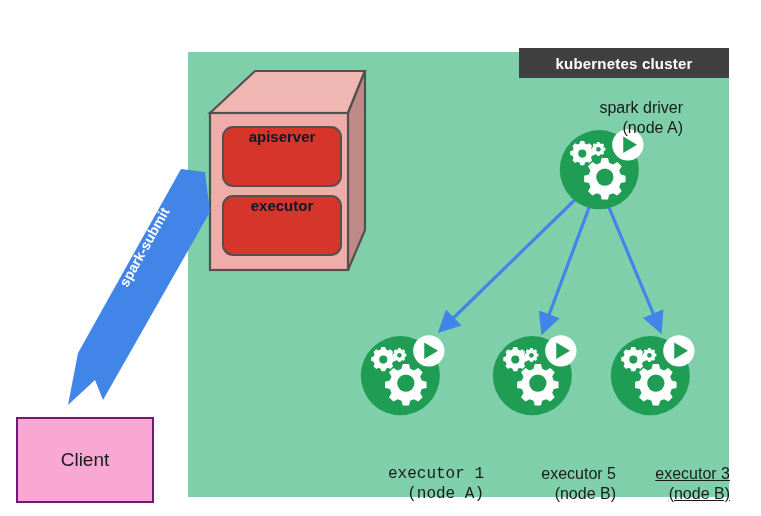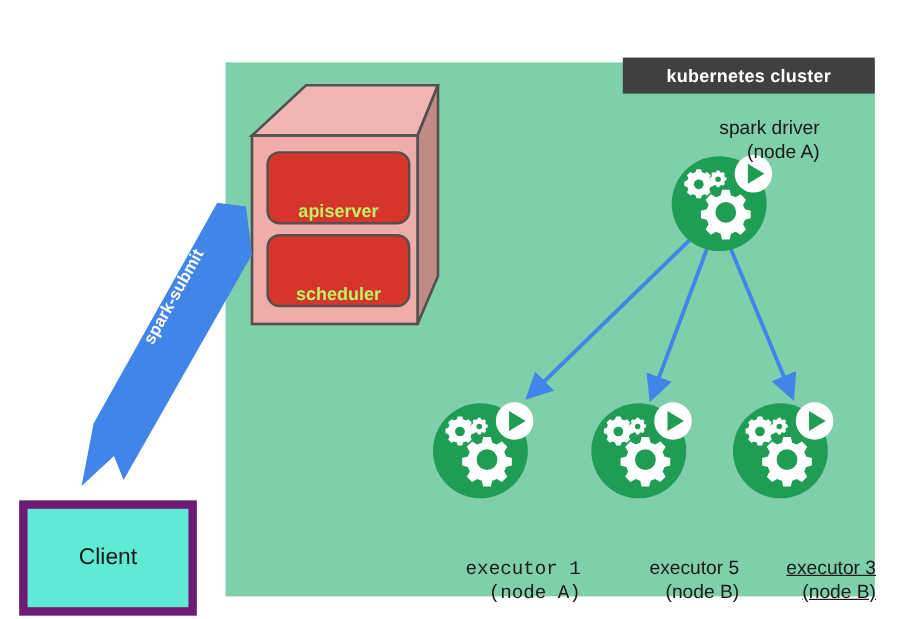--- a/index.html
+++ b/index.html
@@ -51,22 +51,22 @@
     margin-top: 39px;
   }
 
   
   .client-box {
     position: absolute;
     left: 16px;
     top: 417px;
     width: 134px;
     height: 82px;
-    background: #5eead4;
-    border: 7px solid #701a75;
+    background: #f9a8d4;
+    border: 2px solid #701a75;
     display: flex;
     align-items: center;
     justify-content: center;
     font-size: 19px;
     color: #1a1a1a;
   }
 
   
   .submit-arrow {
     position: absolute;
@@ -108,25 +108,25 @@
     pointer-events: none;
   }
   .svc-box {
     position: absolute;
     left: 19px;
     width: 120px;
     height: 61px;
     background: #d6352b;
     border: 2px solid #555050;
     border-radius: 11px;
-    color: #bef264;
+    color: #0f172a;
     font-size: 15px;
     font-weight: bold;
     display: flex;
-    align-items: flex-end;
+    align-items: flex-start;
     justify-content: center;
     box-sizing: border-box;
   }
   .svc-apiserver { top: 62px; }
   .svc-scheduler { top: 131px; }
 
   
   .node {
     position: absolute;
     width: 92px;
@@ -186,21 +186,21 @@
 
       <polygon points="145,49 162,7 162,166 145,206" fill="#c08b86" stroke="#555050" stroke-width="2.2"></polygon>
 
       <rect x="7" y="49" width="138" height="157" fill="#eeada8" stroke="#555050" stroke-width="2.2"></rect>
     </svg>
     <div class="cube-front-labels">
       <div class="svc-box svc-apiserver">
         <span>apiserver</span>
       </div>
       <div class="svc-box svc-scheduler">
-        <span>scheduler</span>
+        <span>executor</span>
       </div>
     </div>
   </div>
 
   <div class="submit-arrow">
     <svg width="175" height="260" viewBox="0 0 175 260">
 
       <polygon points="150,17 155,57 48,245 40,225 13,250 23,198 126,14" fill="#4285e8"></polygon>
     </svg>
   </div>

